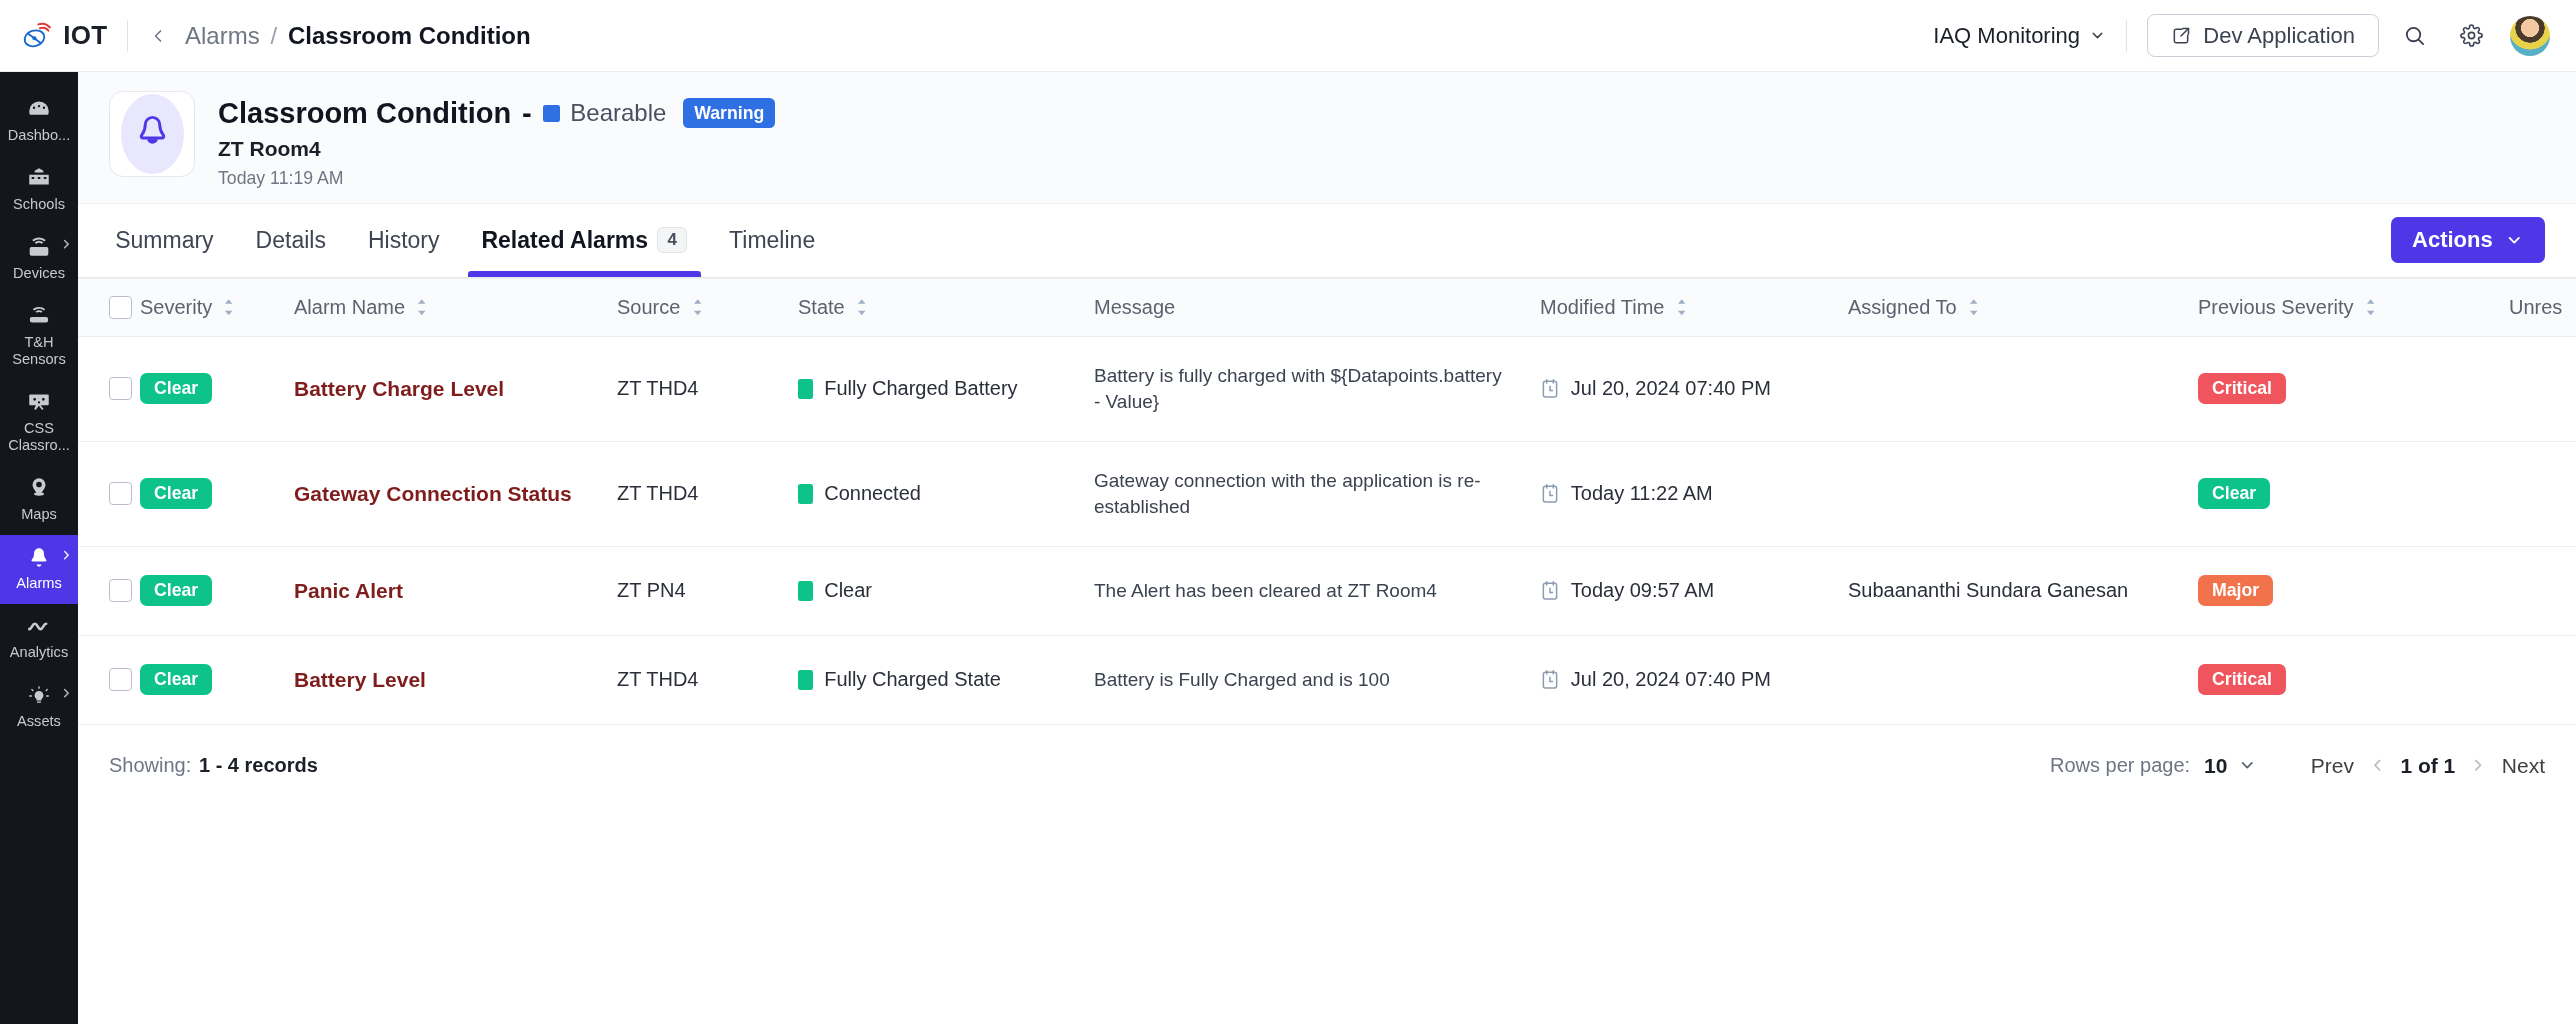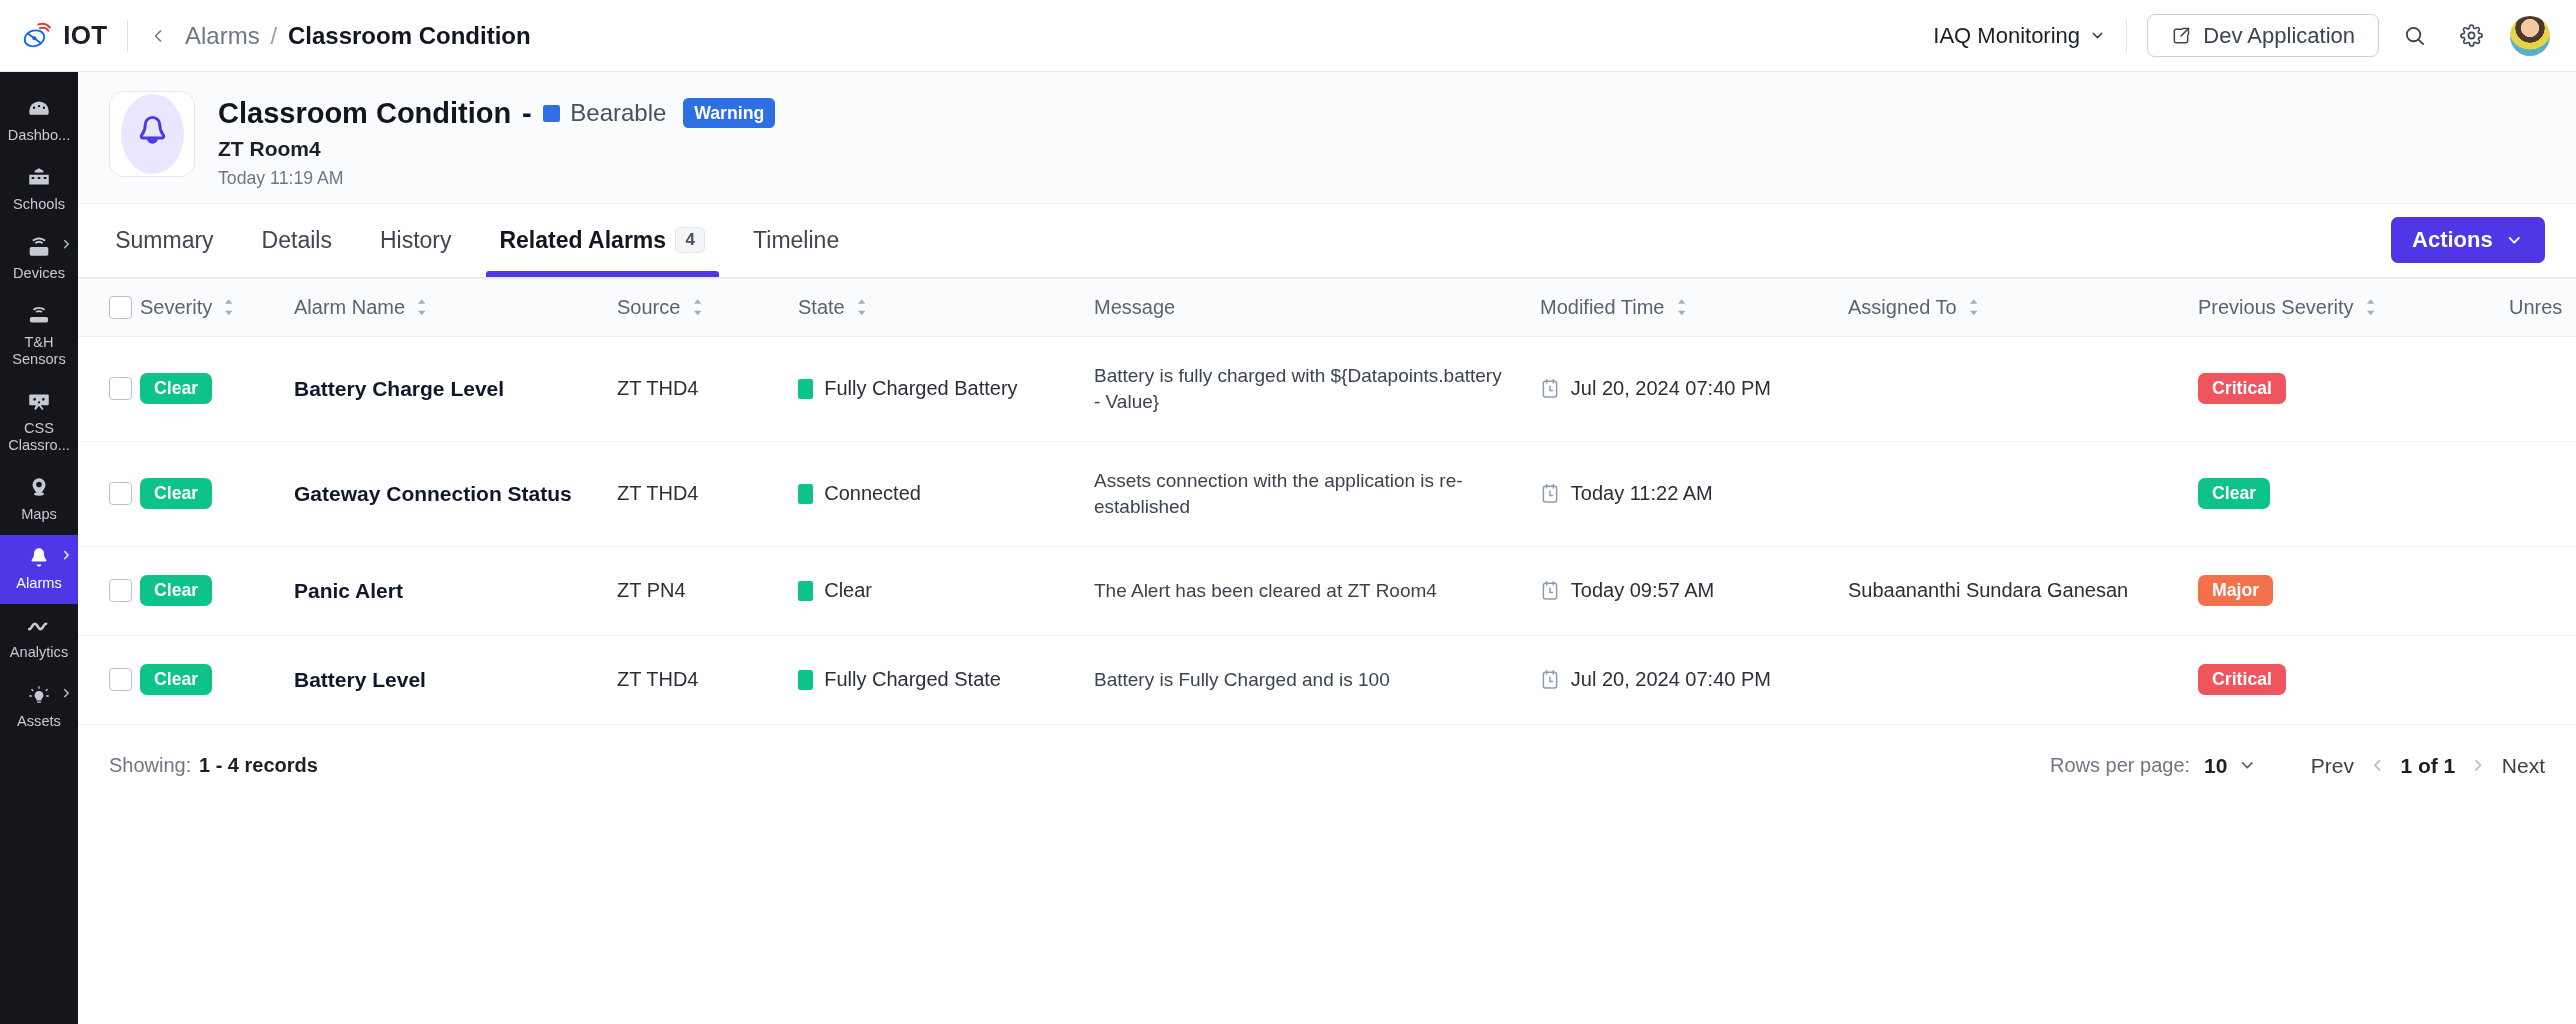--- a/index.html
+++ b/index.html
@@ -99,21 +99,21 @@
   .head-sub { font-size: 21px; color: #1b1f28; font-weight: 600; margin-top: 7.7px; }
   .head-time { font-size: 17.7px; color: #6f7684; margin-top: 6.2px; }
 
   
   .tabs-row {
     display: flex; align-items: center;
     border-bottom: 0.8px solid #e8eaee;
     padding: 0 31px; height: 74px; flex: 0 0 74px;
     background: #fff;
   }
-  .tabs { display: flex; align-items: stretch; height: 100%; gap: 8px; }
+  .tabs { display: flex; align-items: stretch; height: 100%; gap: 2px; }
   .tab {
     display: flex; align-items: center; gap: 9.2px;
     padding: 0 20px; height: 100%;
     font-size: 23px; color: #3f4553; cursor: pointer; position: relative;
   }
   .tab:first-child { padding-left: 6.2px; }
   .tab.active { color: #111520; font-weight: 700; }
   .tab.active::after {
     content: ""; position: absolute; left: 6.2px; right: 6.2px; bottom: 0;
     height: 5.4px; border-radius: 3.1px 3.1px 0 0; background: #4f37e8;
@@ -170,21 +170,21 @@
     width: 23px; height: 23px; border: 1.5px solid #b9bfca; border-radius: 3.8px;
     background: #fff; display: block; cursor: pointer;
   }
   .pill {
     display: inline-block; border-radius: 7px; color: #fff;
     font-size: 17.7px; font-weight: 600; padding: 5.4px 14px; line-height: 1.1;
   }
   .pill-clear { background: #0ec38a; }
   .pill-critical { background: #f0545c; }
   .pill-major { background: #f2724c; }
-  .cell-name { font-weight: 700; color: #0f172a; font-size: 21px; }
+  .cell-name { font-weight: 700; color: #7f1d1d; font-size: 21px; }
   .cell-state { display: flex; align-items: center; gap: 10.8px; }
   .state-sq { width: 15.4px; height: 20px; border-radius: 2.3px; background: #0ec38a; flex: 0 0 15.4px; }
   .cell-msg { color: #3c4350; font-size: 19px; line-height: 26px; max-width: 415px; }
   .cell-time { display: flex; align-items: center; gap: 10.8px; color: #2a2f3a; font-size: 20px; }
   .cal-ico { width: 20px; height: 21.5px; color: #8d9bb0; flex: 0 0 20px; }
   .cell-assign { color: #2a2f3a; font-size: 20px; }
 
   
   .tfoot {
     display: flex; align-items: center;
@@ -517,21 +517,21 @@
               <td class="c-sev"><span class="pill pill-clear">Clear</span></td>
               <td class="c-name"><span class="cell-name">Gateway Connection Status</span></td>
               <td class="c-src"><span>ZT THD4</span></td>
               <td class="c-state">
                   <span class="cell-state">
                     <span class="state-sq"></span>
                     <span>Connected</span>
                   </span>
                 </td>
               <td class="c-msg">
-                  <div class="cell-msg">Assets connection with the application is re-established</div>
+                  <div class="cell-msg">Gateway connection with the application is re-established</div>
                 </td>
               <td class="c-mtime">
                   <span class="cell-time">
                     <svg class="cal-ico" viewBox="0 0 24 26" fill="none" stroke="currentColor" stroke-width="1.8" stroke-linecap="round">
                       <rect x="4" y="4" width="16" height="19" rx="2.4"></rect>
                       <line x1="8" y1="2" x2="8" y2="6"></line>
                       <line x1="16" y1="2" x2="16" y2="6"></line>
                       <path d="M12 10v5h3"></path>
                     </svg>
                     <span>Today 11:22 AM</span>

